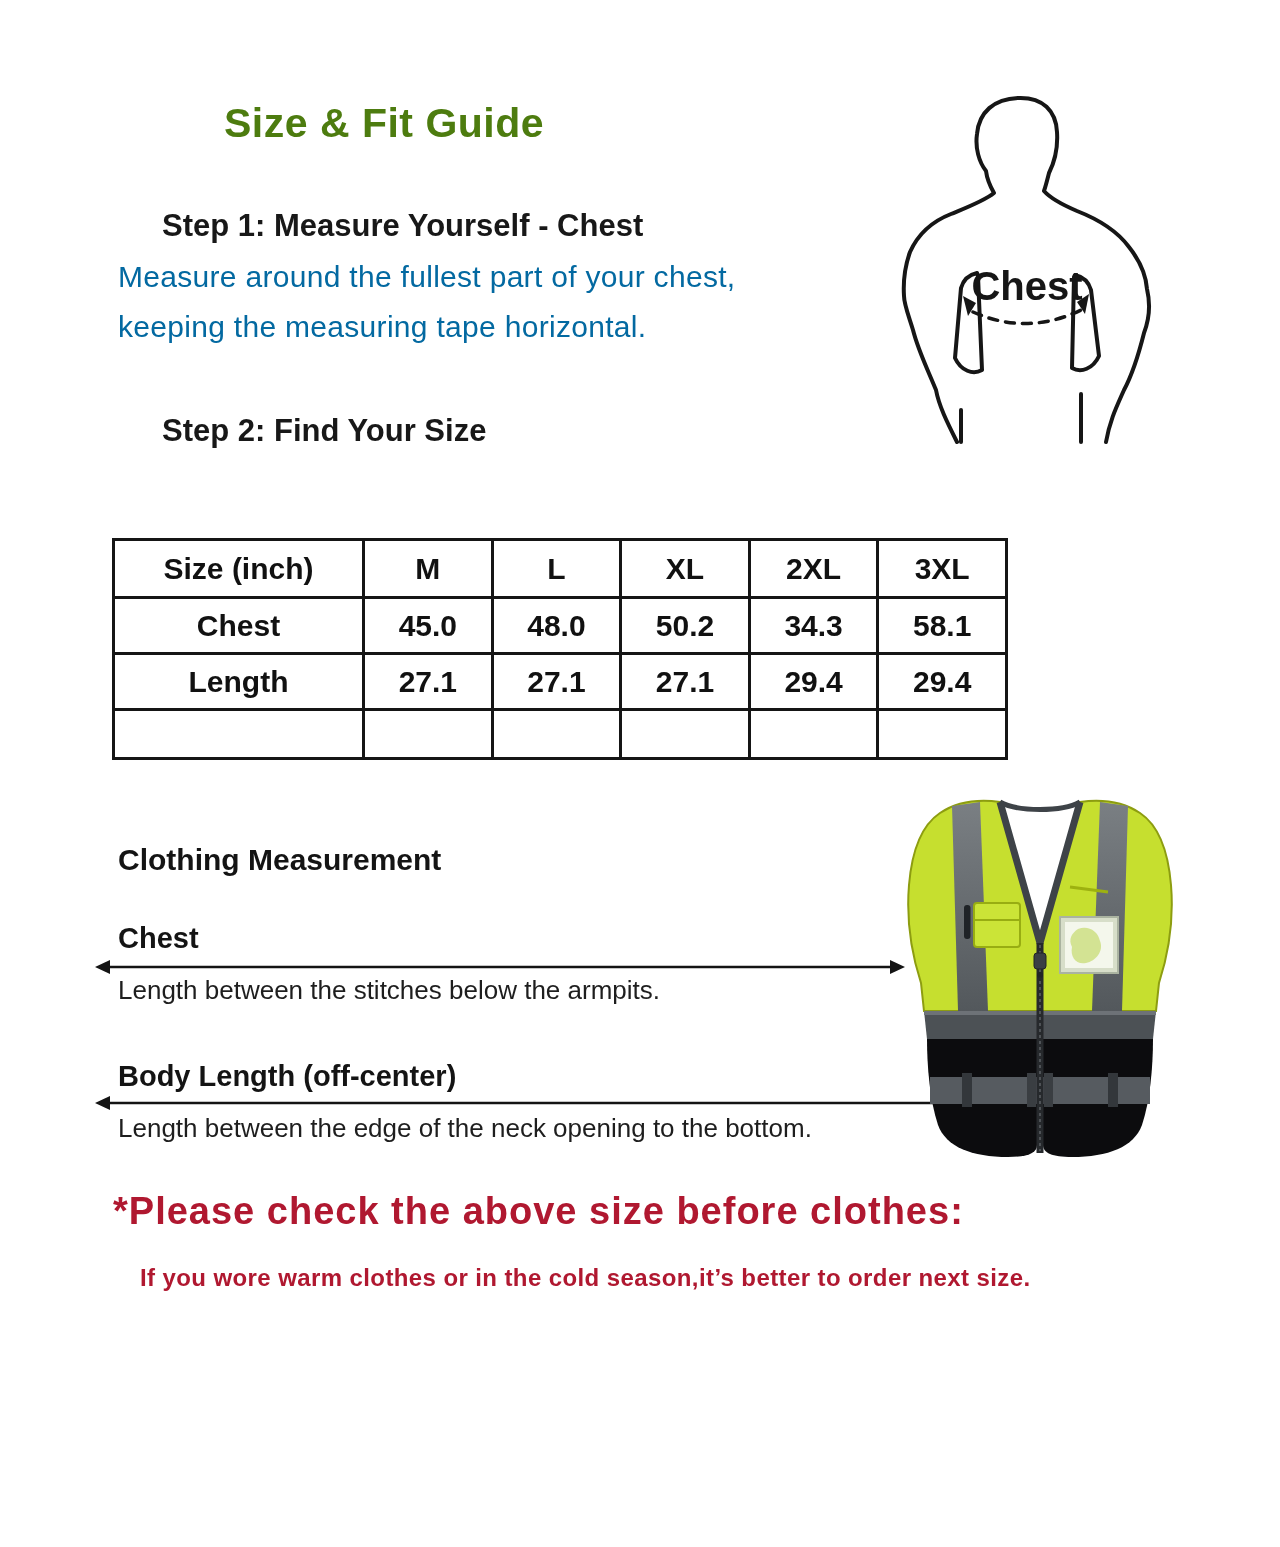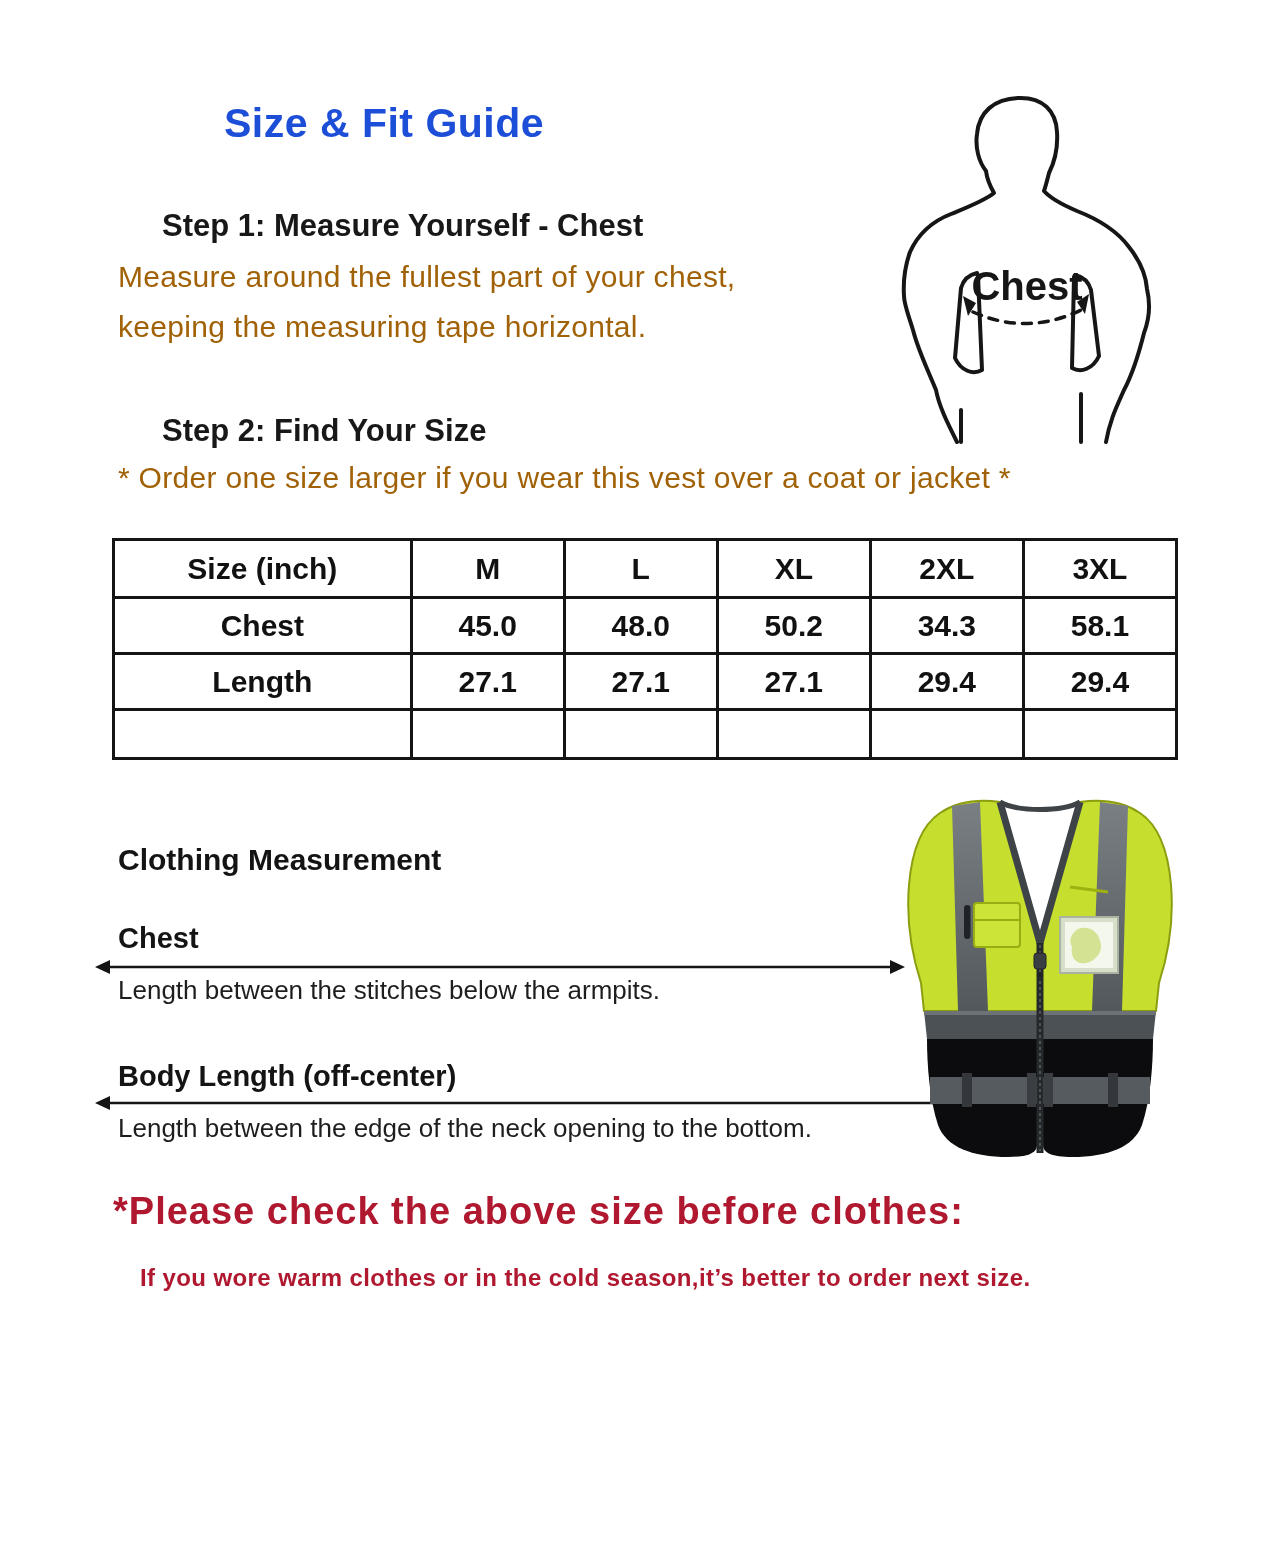--- a/index.html
+++ b/index.html
@@ -1,28 +1,28 @@
 <!DOCTYPE html>
 <html><head>
 <meta charset="utf-8">
 <style>
   html,body{margin:0;padding:0;background:#ffffff;}
   .page{
     position:relative;width:1280px;height:1547px;background:#ffffff;
     font-family:"Liberation Sans", sans-serif;color:#1c1c1c;overflow:hidden;
   }
   .abs{position:absolute;white-space:nowrap;}
-  .title{left:224px;top:100px;font-size:41px;font-weight:bold;letter-spacing:0.5px;color:#1d4ed8;text-align:right;}
+  .title{left:224px;top:100px;font-size:41px;font-weight:bold;letter-spacing:0.5px;color:#4d7c0f;text-align:right;}
   .h2{font-size:31px;font-weight:bold;color:#181818;margin-left:44px;}
-  .body-line{font-size:30px;color:#a16207;letter-spacing:0.3px;}
+  .body-line{font-size:30px;color:#0369a1;letter-spacing:0.3px;}
   .desc-line{font-size:26px;color:#1e1e1e;}
   .sub-h{font-size:29px;font-weight:bold;color:#141414;}
 
   table.size{
-    position:absolute;left:112px;top:538px;width:1066px;
+    position:absolute;left:112px;top:538px;width:896px;
     border-collapse:collapse;table-layout:fixed;
     font-size:30px;font-weight:bold;color:#111;text-align:center;
   }
   table.size th, table.size td{
     border:3px solid #151515;padding:0;vertical-align:middle;
     overflow:hidden;
   }
   tr.r-head{height:58px;}
   tr.r-data{height:56px;}
   tr.r-empty{height:49px;}
@@ -56,21 +56,20 @@
     <polygon fill="#161616" points="88,212 101,219 93,232"></polygon>
     <polygon fill="#161616" points="214,210 202,218 210,230"></polygon>
     <text x="152" y="216" text-anchor="middle" font-size="40" font-weight="bold" fill="#161616">Chest</text>
   </svg>
 
   <div class="abs h2" style="left:118px;top:208px;">Step 1: Measure Yourself - Chest</div>
   <div class="abs body-line" style="left:118px;top:260px;">Measure around the fullest part of your chest,</div>
   <div class="abs body-line" style="left:118px;top:310px;">keeping the measuring tape horizontal.</div>
 
   <div class="abs h2" style="left:118px;top:413px;">Step 2: Find Your Size</div>
-  <div class="abs body-line" style="left:118px;top:461px;">* Order one size larger if you wear this vest over a coat or jacket *</div>
 
   <table class="size">
     <colgroup>
       <col style="width:28%">
         <col style="width:14.4%">
         <col style="width:14.4%">
       <col style="width:14.4%">
         <col style="width:14.4%">
         <col style="width:14.4%">
     </colgroup>

